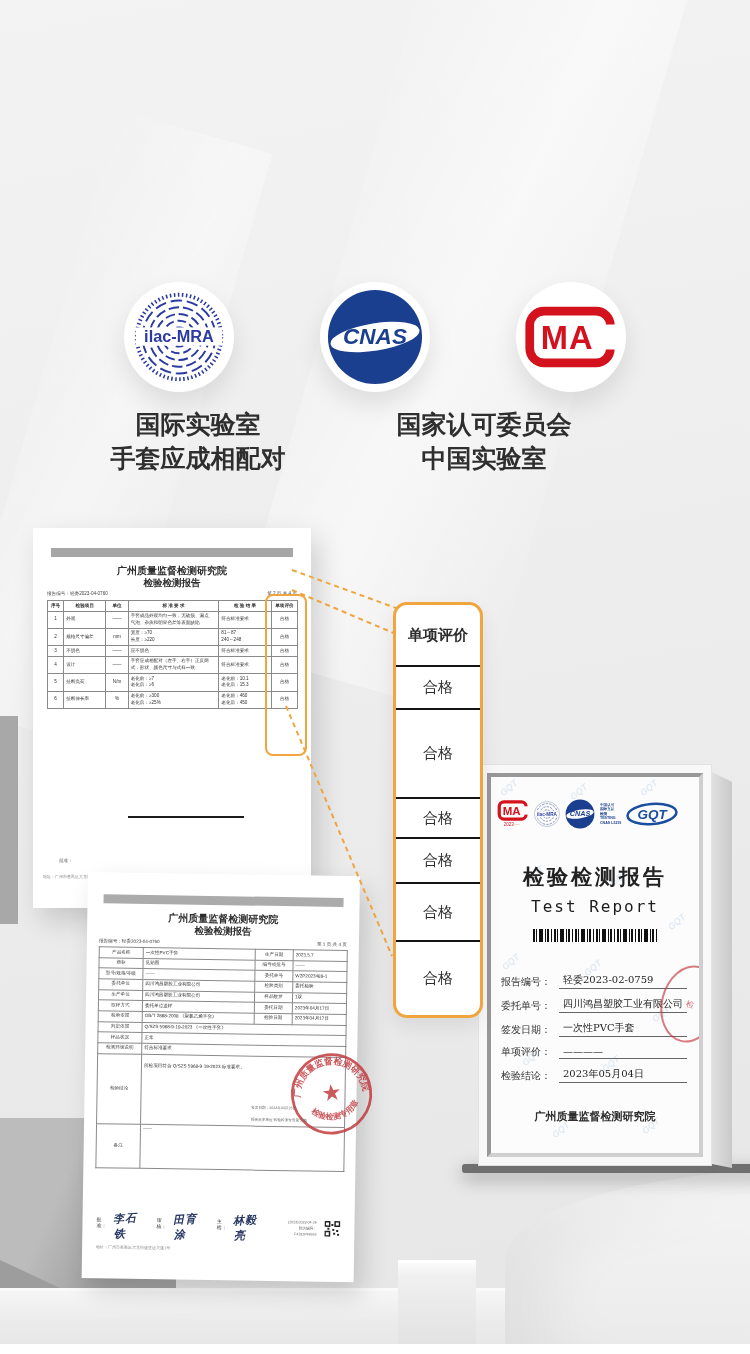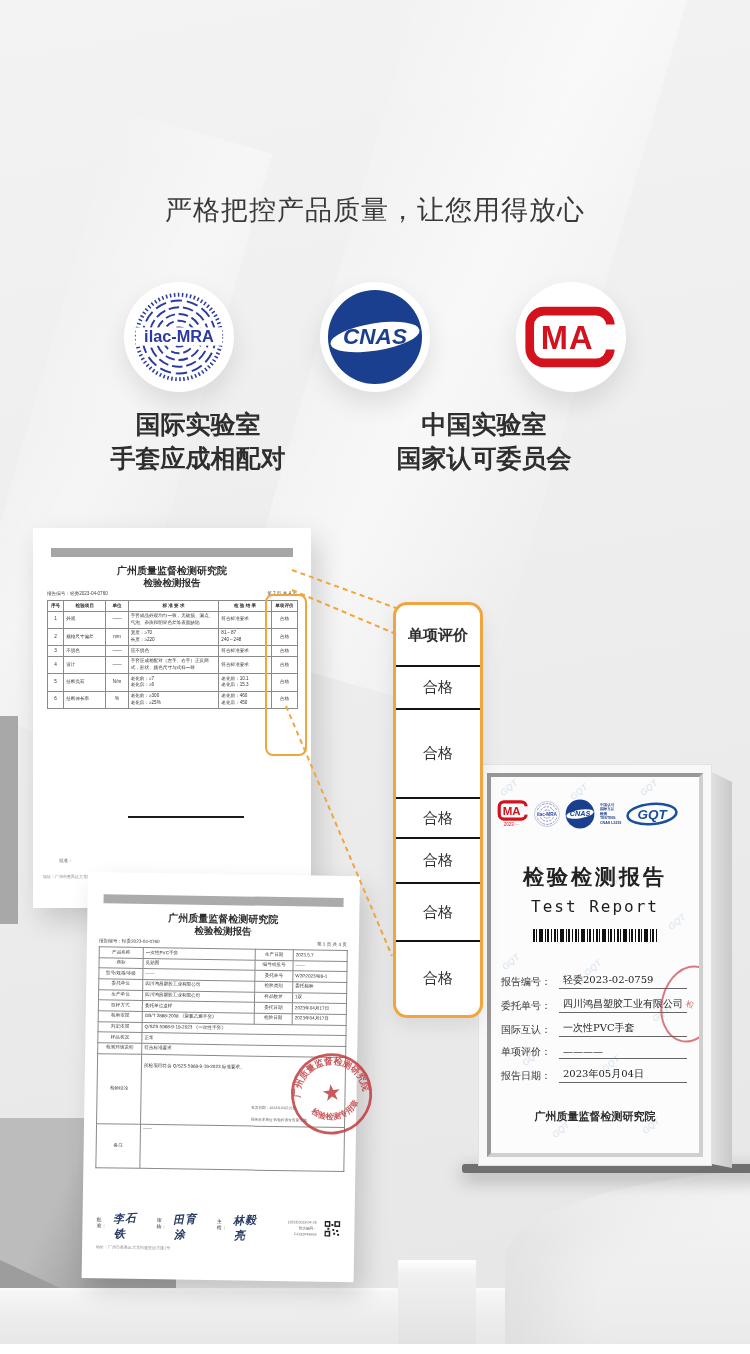--- a/index.html
+++ b/index.html
@@ -139,21 +139,20 @@
   <div class="streak s2"></div>
 
   <div class="block-left-top"></div>
   <div class="wall-bl"></div>
   <div class="wedge-bl"></div>
   <div class="floor"></div>
   <div class="cylinder"></div>
   <div class="step-block"></div>
   <div class="bottom-strip"></div>
 
-  <div class="subtitle">严格把控产品质量，让您用得放心</div>
 
   <div class="logo-row">
     <div class="cert-card">
       <svg width="96" height="96" viewBox="0 0 100 100">
         <circle cx="50" cy="50" r="49" fill="#ffffff"></circle>
         <g fill="none" stroke="#2B3AA0">
           <circle cx="50" cy="50" r="44" stroke-width="4" stroke-dasharray="1.6 2.6"></circle>
           <circle cx="50" cy="50" r="38" stroke-width="2" stroke-dasharray="12 5"></circle>
           <circle cx="50" cy="50" r="31" stroke-width="2" stroke-dasharray="11 4"></circle>
           <circle cx="50" cy="50" r="24" stroke-width="2" stroke-dasharray="10 4"></circle>
@@ -179,22 +178,22 @@
       </svg>
     </div>
   </div>
 
   <div class="label-row">
     <div class="cert-label">
       <div>国际实验室</div>
       <div>手套应成相配对</div>
     </div>
     <div class="cert-label">
+      <div>国家认可委员会</div>
       <div>中国实验室</div>
-      <div>国家认可委员会</div>
     </div>
   </div>
 
   <div class="sheet z-doc1" id="doc1">
     <div class="scanband"></div>
     <div class="org org1">广州质量监督检测研究院</div>
     <div class="org org2">检验检测报告</div>
     <div class="meta" style="left:14px;top:63px;">报告编号：轻委2023-04-0760</div>
     <div class="meta" style="right:14px;top:63px;">第 2 页 共 4 页</div>
     <div class="rpt-wrap">
@@ -356,29 +355,29 @@
       <div class="fields">
         <div class="frow">
           <span class="flab">报告编号：</span>
           <span class="fval">轻委2023-02-0759</span>
         </div>
         <div class="frow">
           <span class="flab">委托单号：</span>
           <span class="fval">四川鸿昌塑胶工业有限公司</span>
         </div>
         <div class="frow">
-          <span class="flab">国际互认：</span>
+          <span class="flab">签发日期：</span>
           <span class="fval">一次性PVC手套</span>
         </div>
         <div class="frow">
           <span class="flab">单项评价：</span>
           <span class="fval">————</span>
         </div>
         <div class="frow">
-          <span class="flab">报告日期：</span>
+          <span class="flab">检验结论：</span>
           <span class="fval">2023年05月04日</span>
         </div>
       </div>
 
       <div class="cert-stamp">
         <span>检</span>
       </div>
       <div class="cert-footer">广州质量监督检测研究院</div>
     </div>
   </div>

